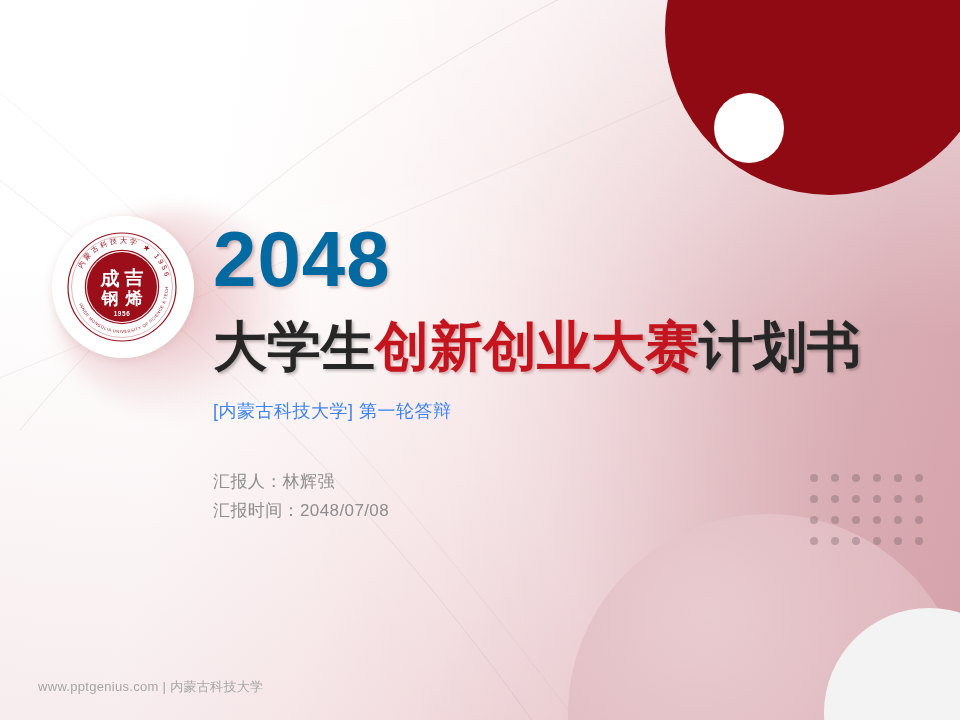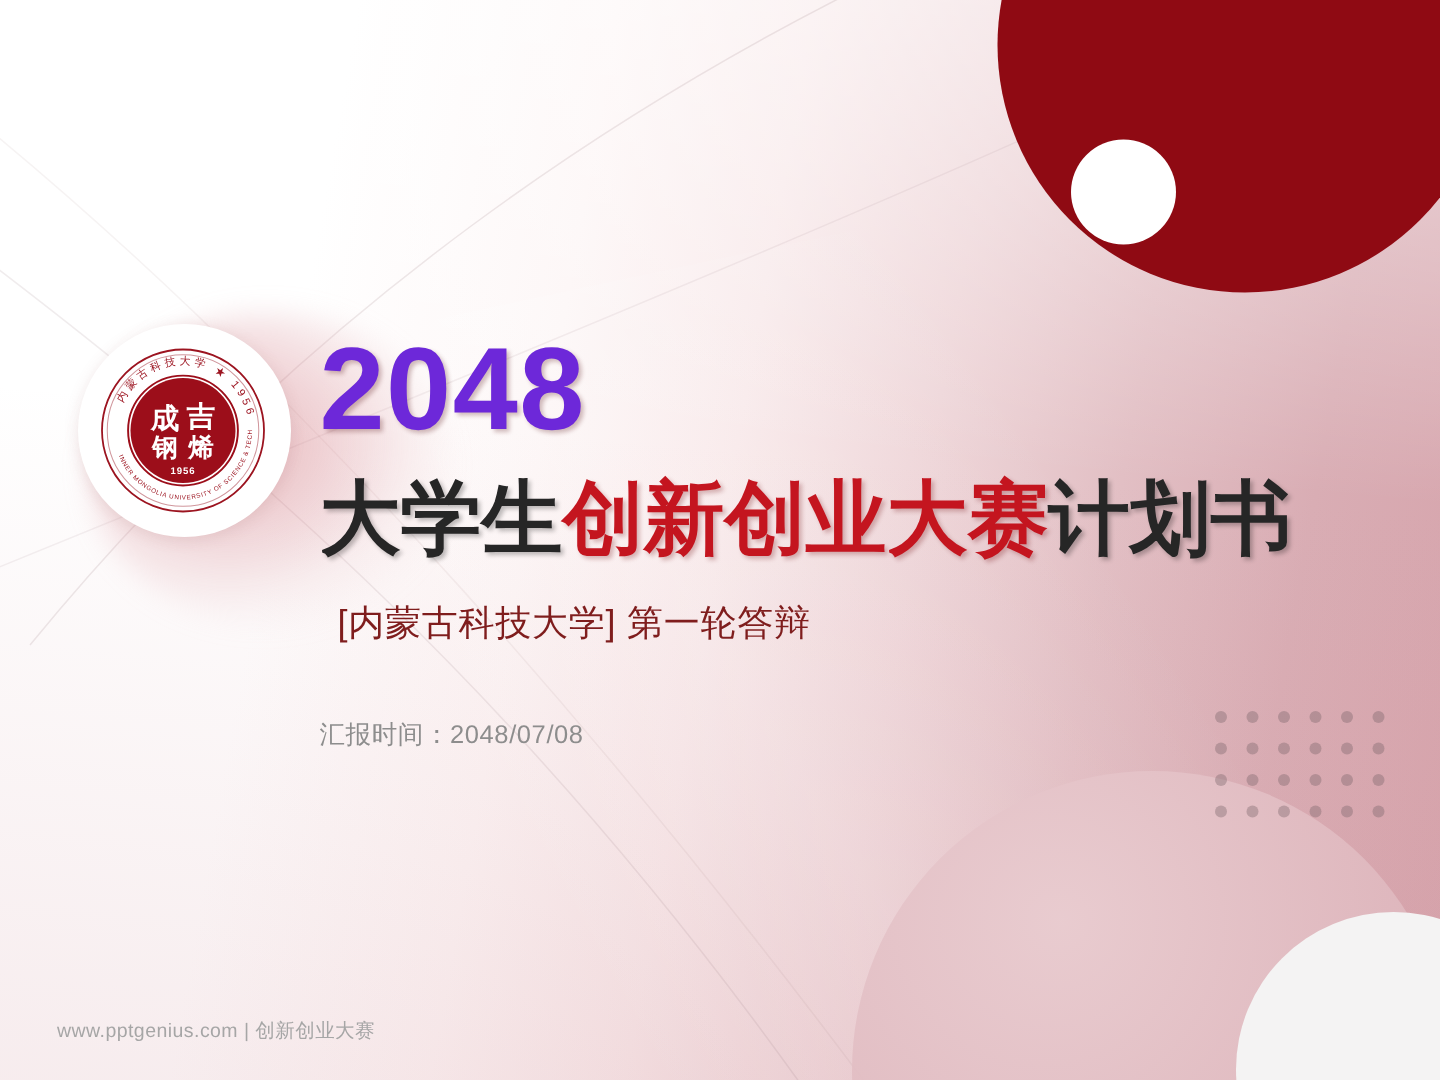--- a/index.html
+++ b/index.html
@@ -128,41 +128,40 @@
     position: absolute;
     left: 213px;
     top: 222px;
     width: 700px;
   }
   .year {
     font-size: 78px;
     font-weight: bold;
     line-height: 0.95;
     letter-spacing: 1px;
-    color: #6d28d9;
+    color: #0369a1;
     text-shadow: 2px 2px 3px rgba(90,20,25,0.28);
   }
   .headline {
     margin-top: 20px;
     font-size: 54px;
     font-weight: bold;
     line-height: 1.12;
     letter-spacing: 0px;
     white-space: nowrap;
   }
   .headline .dark { color: #262626; text-shadow: 2px 2px 3px rgba(0,0,0,0.25); }
   .headline .red  { color: #c4151f; text-shadow: 2px 2px 3px rgba(120,20,25,0.28); }
 
   .subtitle {
     margin-top: 22px;
-    font-size: 24px;
-    color: #7f1d1d;
+    font-size: 18px;
+    color: #3b82f6;
     letter-spacing: 0.5px;
     white-space: nowrap;
-    margin-left: 12px;
   }
   .meta {
     margin-top: 44px;
     font-size: 17px;
     line-height: 1.72;
     color: #8d8d8d;
     letter-spacing: 0.4px;
   }
 
   
@@ -270,19 +269,20 @@
     </g>
   </svg>
 
   <div class="text-wrap">
     <div class="year">2048</div>
     <div class="headline">
       <span class="dark">大学生</span><span class="red">创新创业大赛</span><span class="dark">计划书</span>
     </div>
     <div class="subtitle">[内蒙古科技大学] 第一轮答辩</div>
     <div class="meta">
+      <div>汇报人：林辉强</div>
       <div>汇报时间：2048/07/08</div>
     </div>
   </div>
 
-  <div class="footer">www.pptgenius.com | 创新创业大赛</div>
+  <div class="footer">www.pptgenius.com | 内蒙古科技大学</div>
 
 </div>
 
 </body></html>

